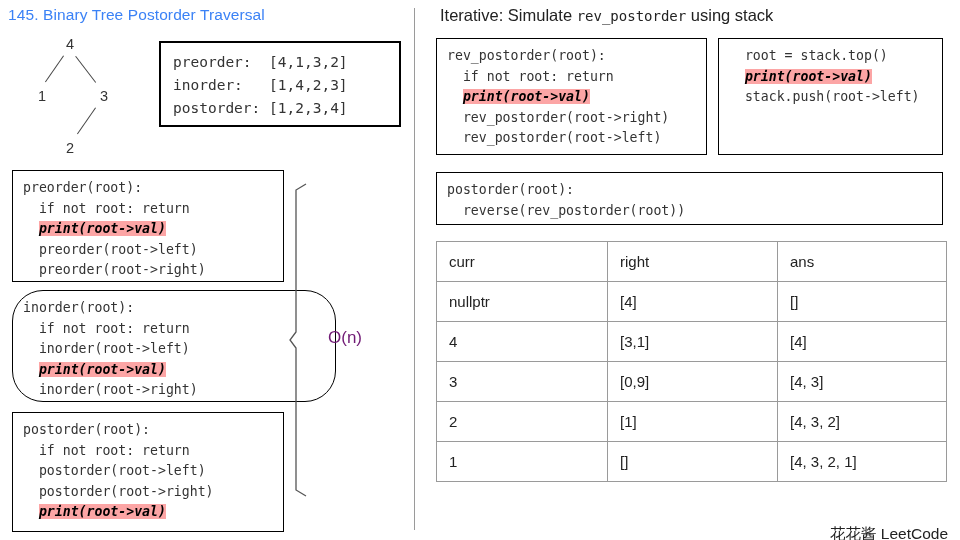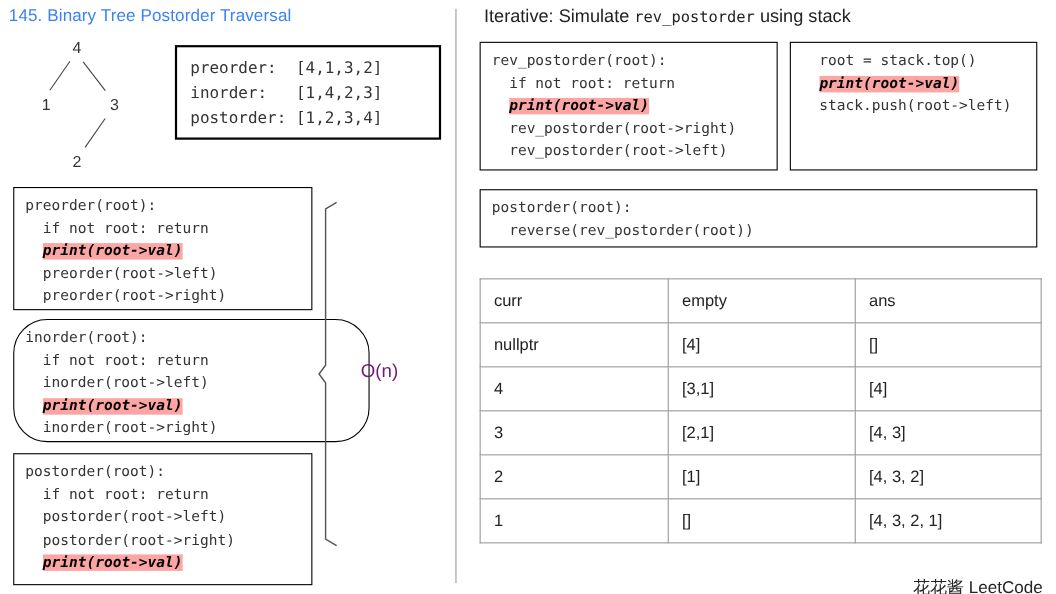--- a/index.html
+++ b/index.html
@@ -113,21 +113,21 @@
     background: #9a9a9a;
   }
 
   
   #box-revpost  { left: 436px; top: 38px;  width: 271px; height: 117px; }
   #box-while    { left: 718px; top: 38px;  width: 225px; height: 117px; }
   #box-postfn   { left: 436px; top: 172px; width: 507px; height: 53px; }
 
   
   .sim-table {
-    left: 436px; top: 253px;
+    left: 436px; top: 241px;
     width: 510px;
     border-collapse: collapse;
     table-layout: fixed;
   }
   .sim-table td, .sim-table th {
     border: 1px solid #9a9a9a;
     height: 39px;
     padding: 0 0 0 12px;
     text-align: left;
     font-weight: normal;
@@ -212,38 +212,38 @@
 
 <table class="abs sim-table">
   <colgroup>
       <col class="c1">
       <col class="c2">
       <col class="c3">
     </colgroup>
   <thead>
     <tr id="sim-head-row">
         <th>curr</th>
-        <th>empty</th>
+        <th>right</th>
         <th>ans</th>
       </tr>
   </thead>
   <tbody id="sim-body">
       <tr>
         <td>nullptr</td>
         <td>[4]</td>
         <td>[]</td>
       </tr>
       <tr>
         <td>4</td>
         <td>[3,1]</td>
         <td>[4]</td>
       </tr>
       <tr>
         <td>3</td>
-        <td>[2,1]</td>
+        <td>[0,9]</td>
         <td>[4, 3]</td>
       </tr>
       <tr>
         <td>2</td>
         <td>[1]</td>
         <td>[4, 3, 2]</td>
       </tr>
       <tr>
         <td>1</td>
         <td>[]</td>

